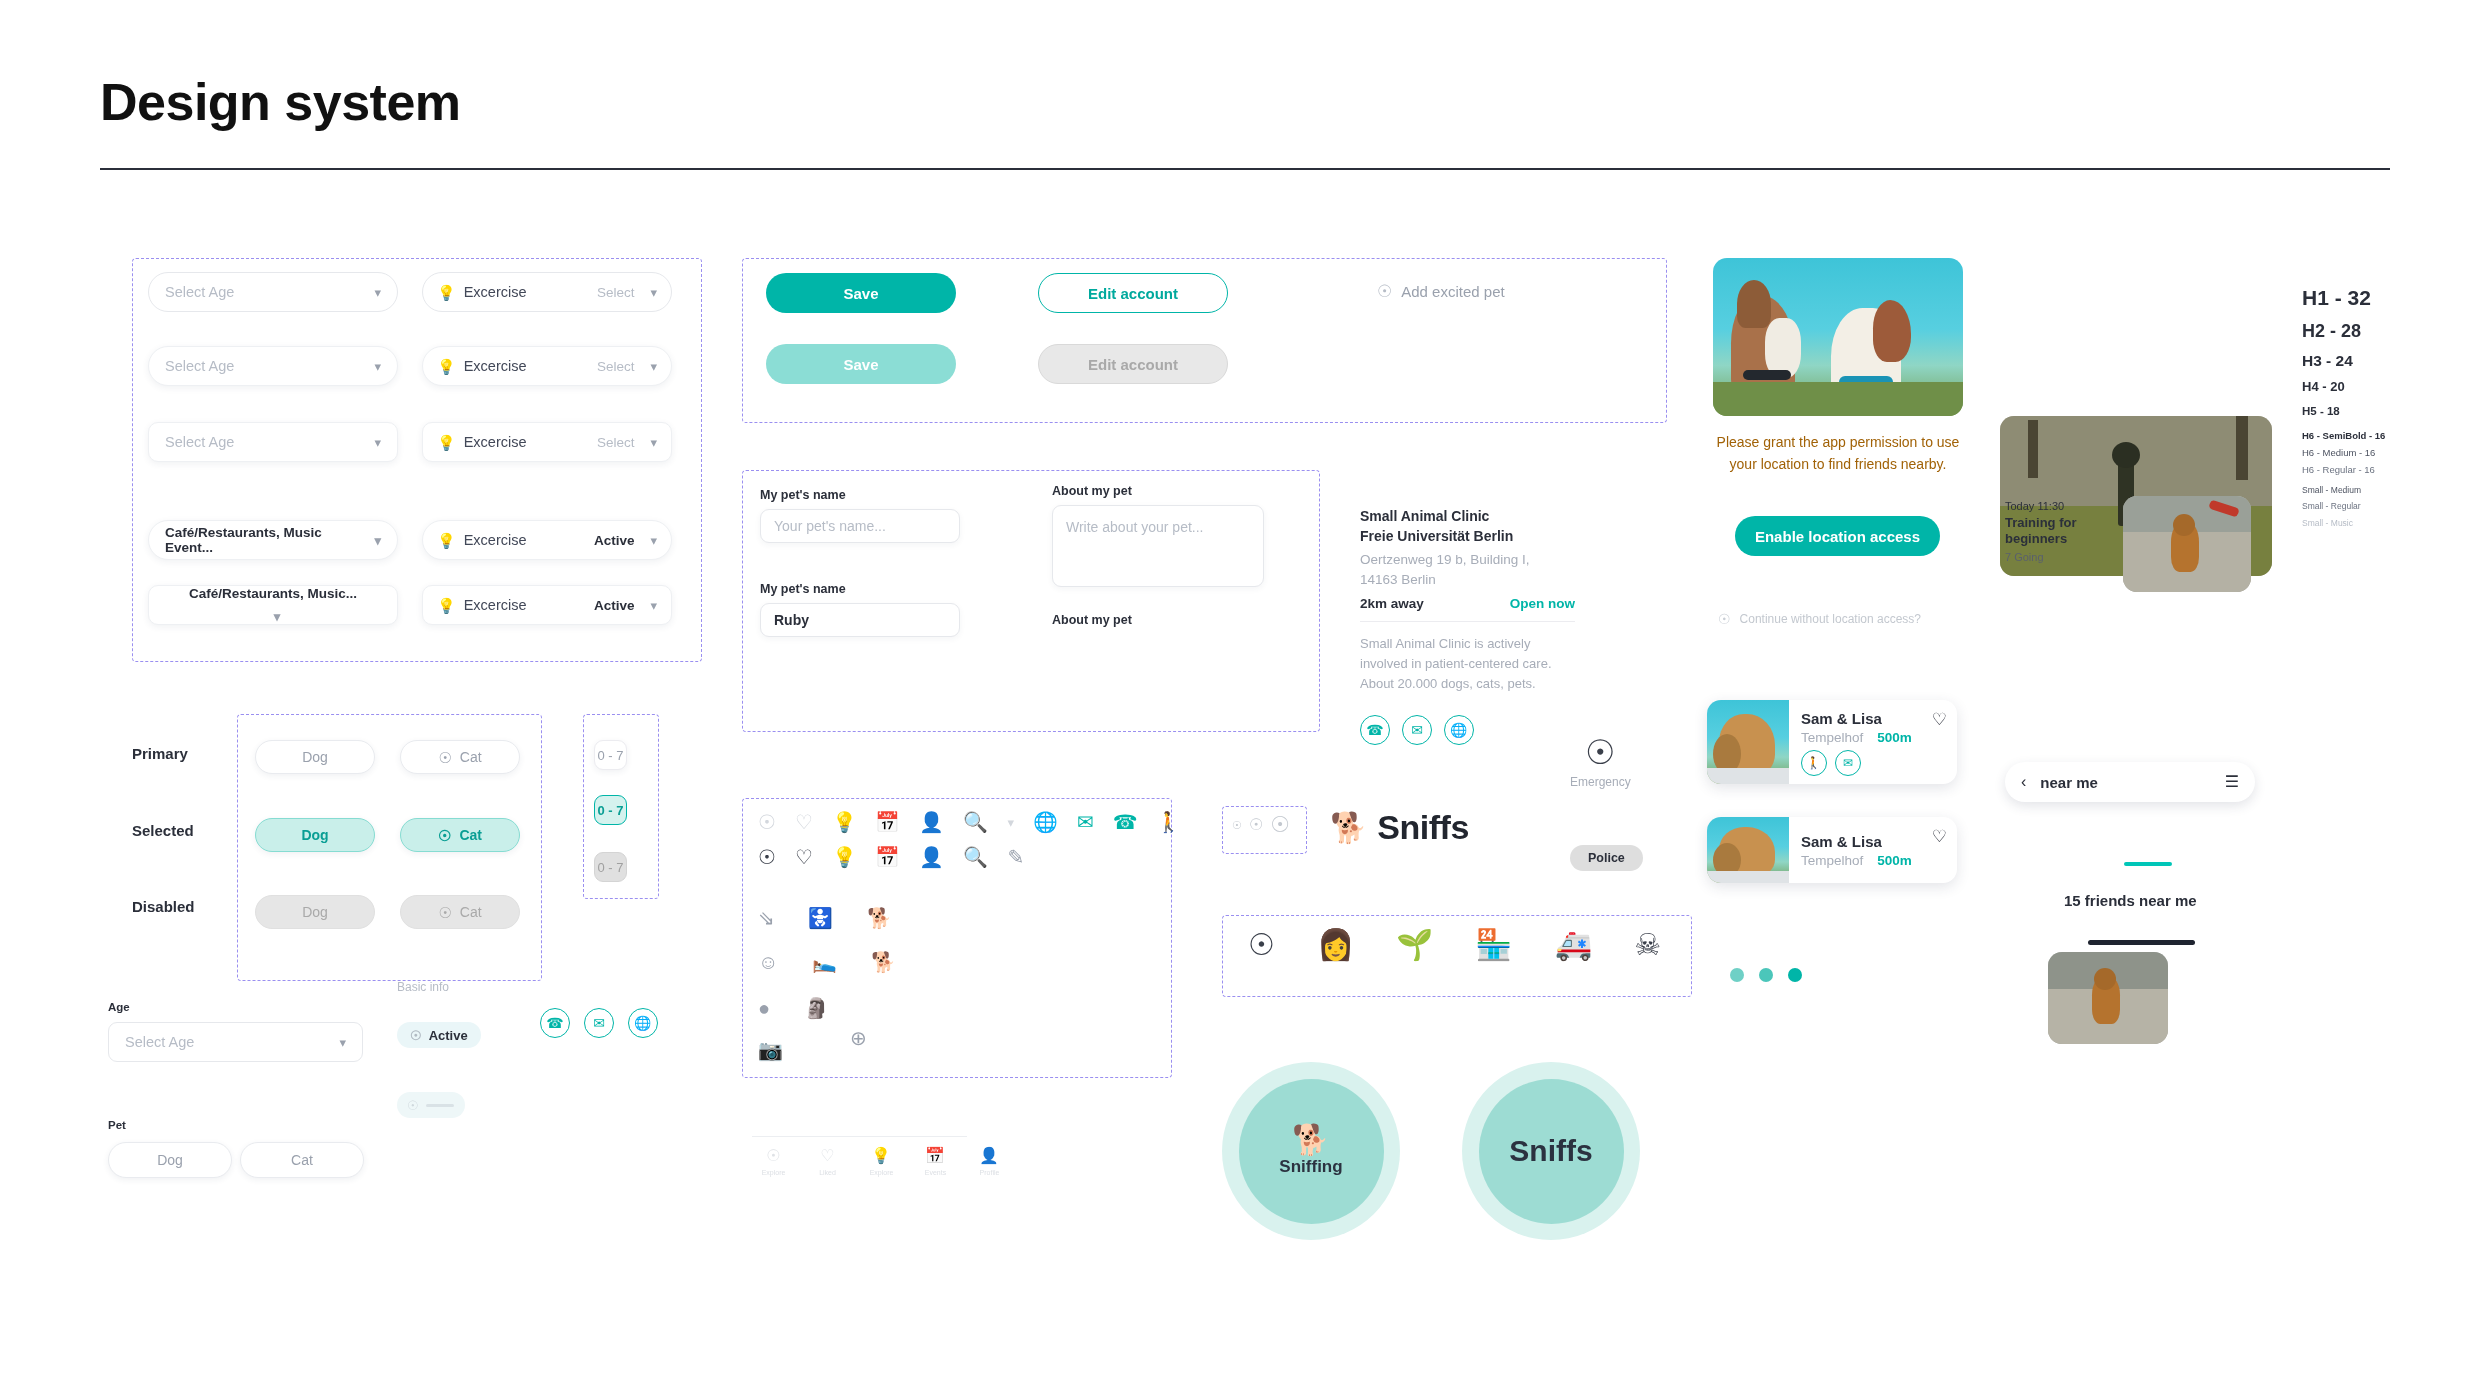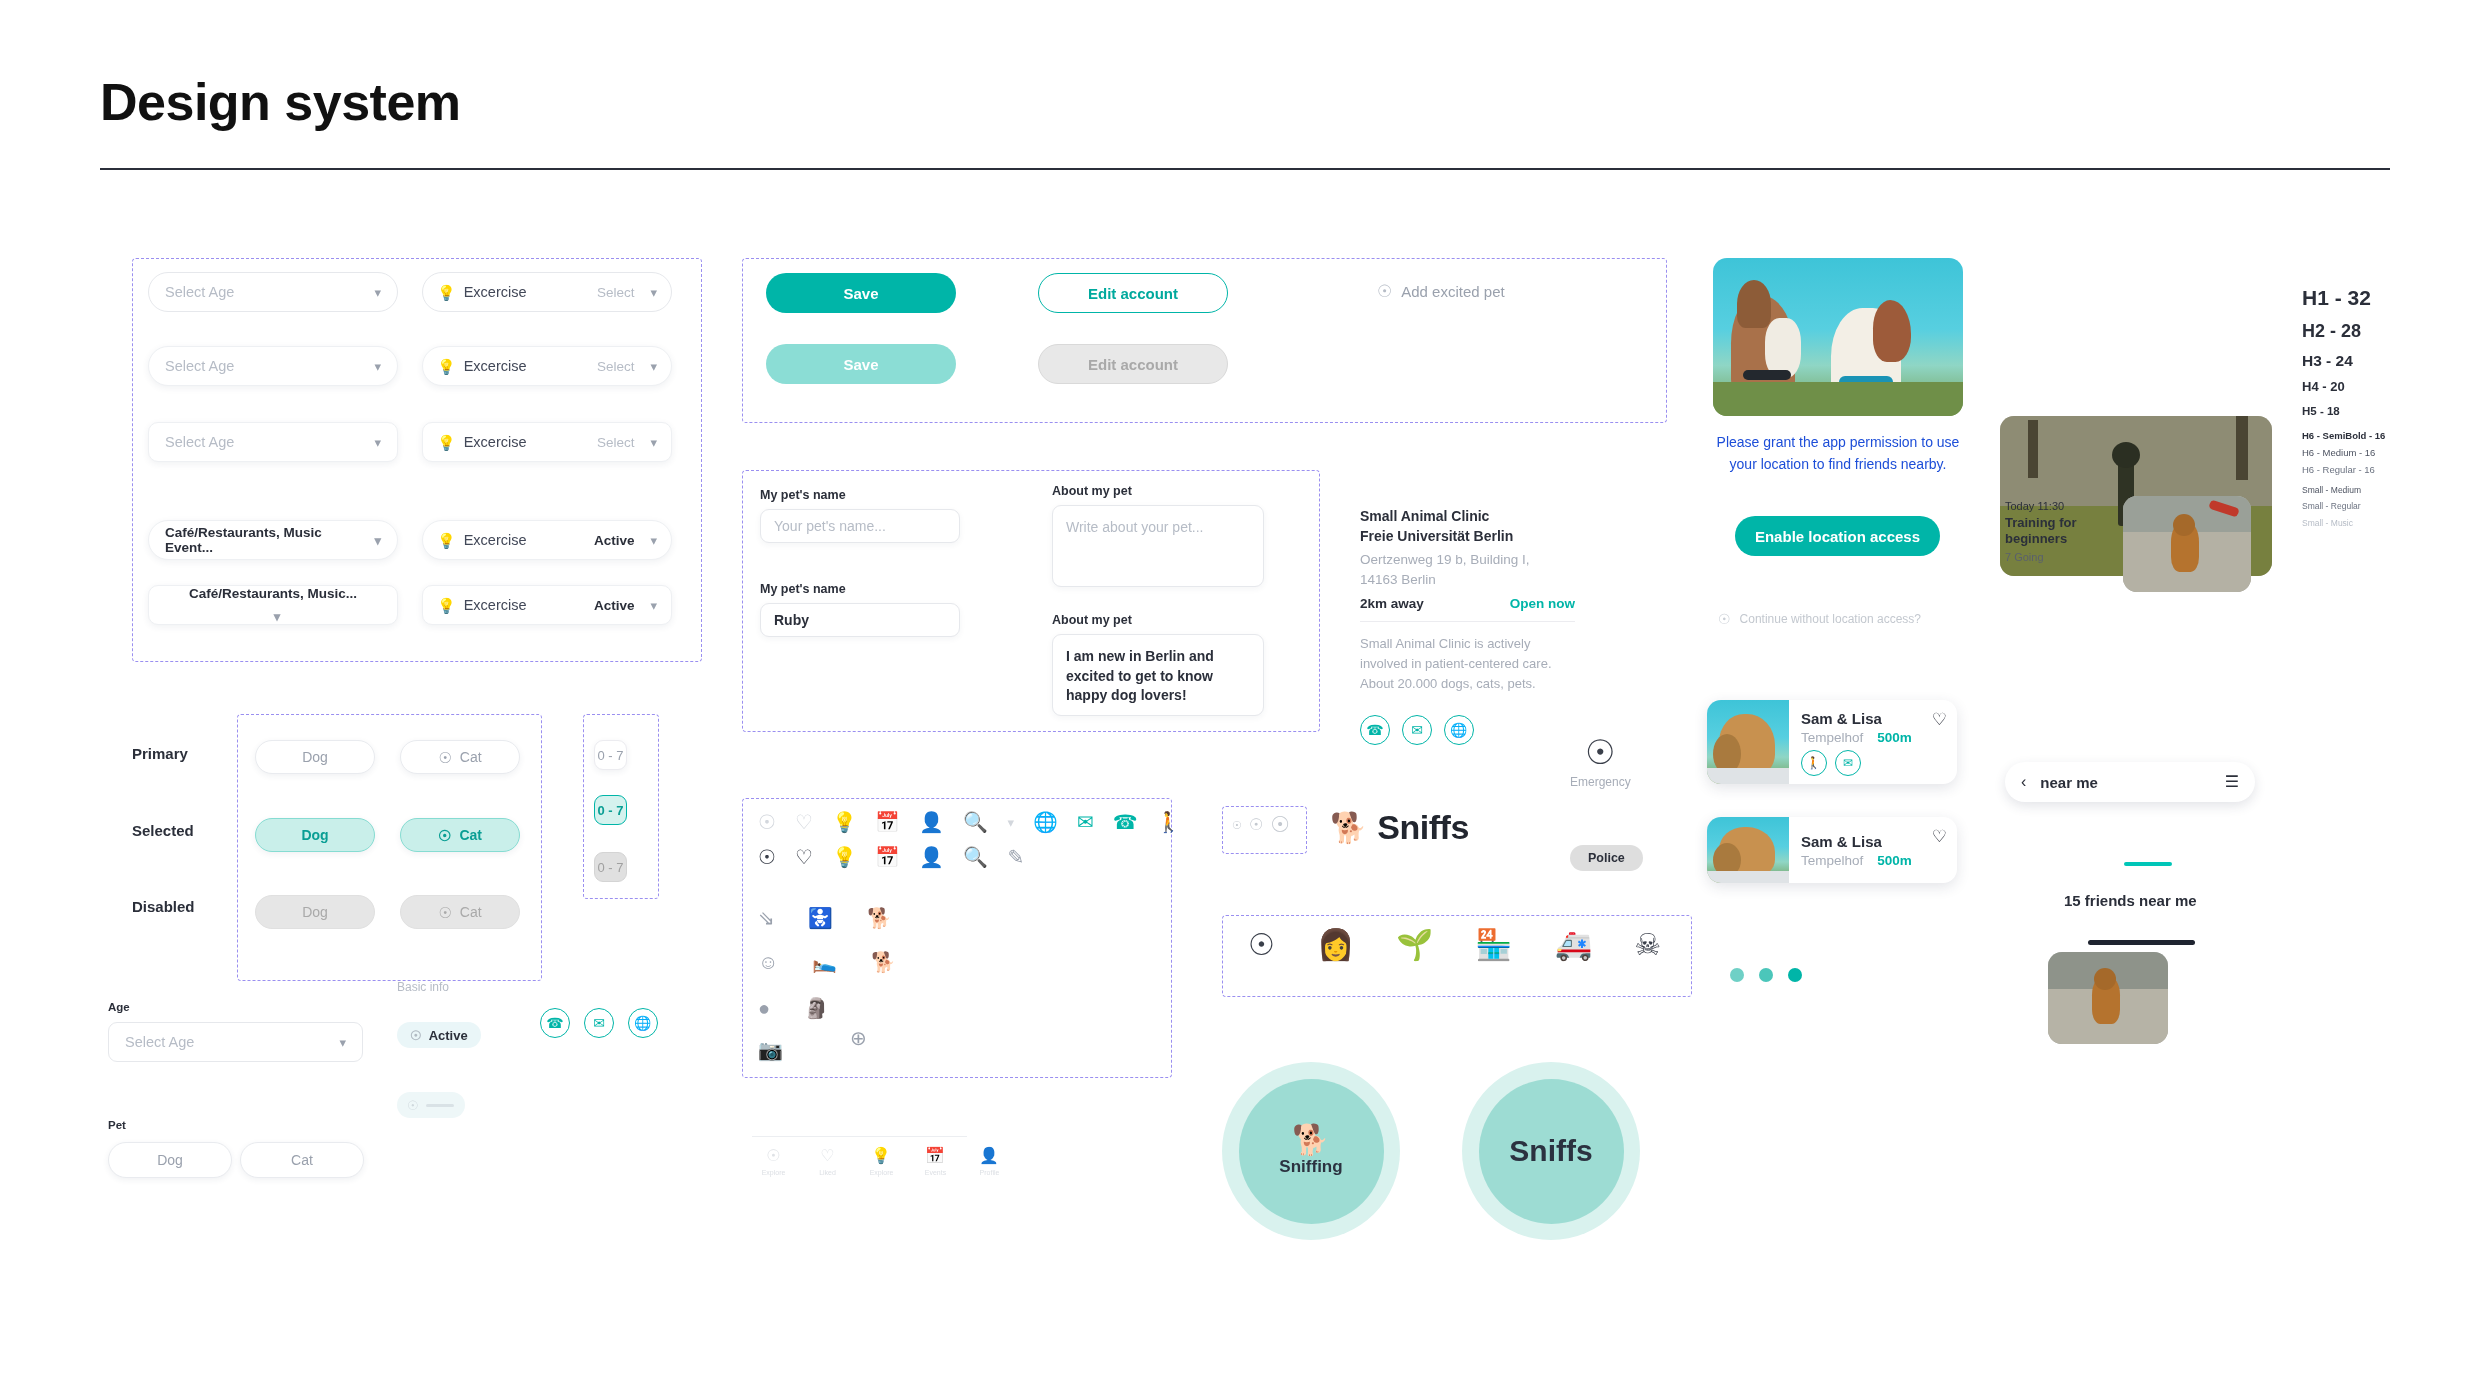--- a/index.html
+++ b/index.html
@@ -109,21 +109,21 @@
     width: 30px; height: 30px; border-radius: 50%; border: 1.6px solid #00b5a8;
     display: flex; align-items: center; justify-content: center; color: #00b5a8; font-size: 14px;
   }
 
   
   .photo { border-radius: 14px; overflow: hidden; position: relative; }
   .sky { background: linear-gradient(#3ec4d8 0%, #57cfe0 45%, #8fd6c5 68%, #6f9a4e 100%); }
   .park { background: linear-gradient(#c9c6bb 0%, #9a9886 30%, #6f7a46 62%, #a3a08f 100%); }
   .street { background: linear-gradient(#bfc4c0 0%, #8f9489 40%, #b9b4a6 70%, #9a9c93 100%); }
 
-  .perm-text { width: 250px; text-align: center; font-size: 14px; color: #1d4ed8; line-height: 1.55; }
+  .perm-text { width: 250px; text-align: center; font-size: 14px; color: #a16207; line-height: 1.55; }
   .enable-btn {
     width: 205px; height: 40px; border-radius: 999px; background: #00b5a8; color: #fff;
     font-weight: 700; font-size: 15px; display: flex; align-items: center; justify-content: center;
   }
 
   .fcard {
     width: 250px; border-radius: 14px; background: #fff; box-shadow: 0 4px 14px rgba(40,50,80,.13);
     display: flex; overflow: hidden;
   }
   .fthumb { width: 82px; flex: 0 0 82px; }
@@ -353,23 +353,20 @@
 </div>
 
 <div class="abs" style="left:1052px;top:484px;">
   <div class="inp-label">About my pet</div>
   <div class="ta">
     <span>Write about your pet...</span>
   </div>
 </div>
 <div class="abs" style="left:1052px;top:613px;">
   <div class="inp-label">About my pet</div>
-  <div class="ta filled">
-    <span>I am new in Berlin and excited to get to know happy dog lovers!</span>
-  </div>
 </div>
 
 <div class="abs" style="left:1360px;top:506px;">
   <div class="clinic-t">Small Animal Clinic</div>
   <div class="clinic-t">Freie Universität Berlin</div>
   <div class="clinic-a" style="margin-top:3px;">Oertzenweg 19 b, Building I,</div>
   <div class="clinic-a">14163 Berlin</div>
   <div class="clinic-row">
     <b>2km away</b>
     <b class="teal">Open now</b>

